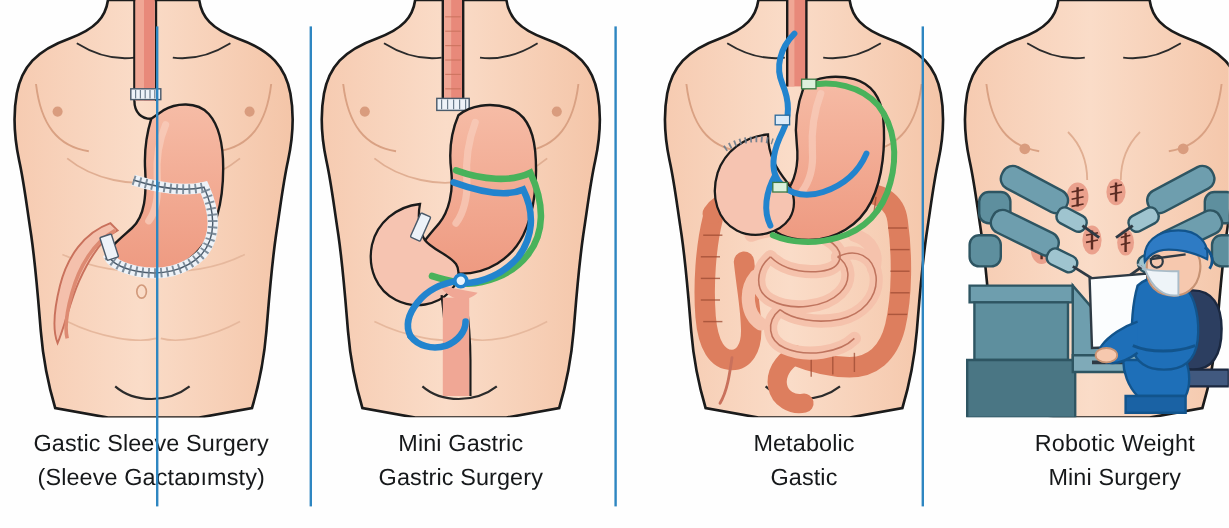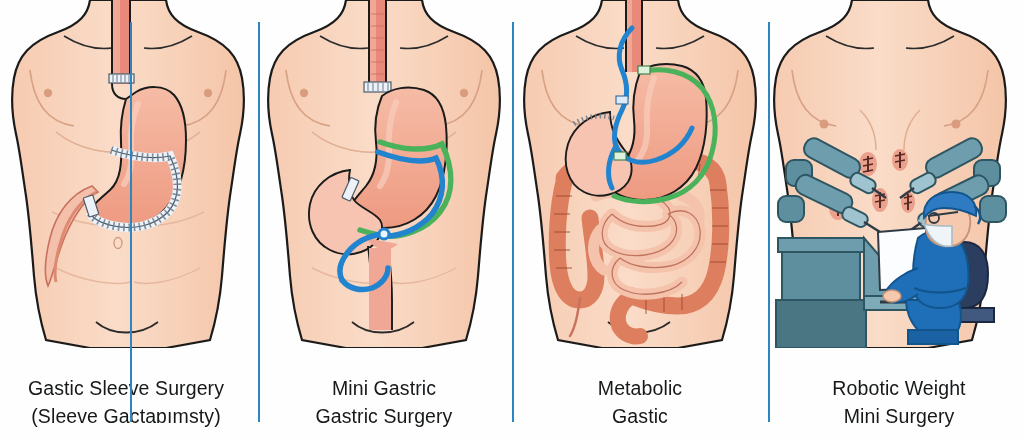--- a/index.html
+++ b/index.html
@@ -5,25 +5,25 @@
   * { margin:0; padding:0; box-sizing:border-box; }
   html,body { width:1024px; height:440px; overflow:hidden; }
   body {
     background:#FEFEFE;
     font-family:"Liberation Sans", sans-serif;
     color:#1C1C1C;
   }
   .board { position:relative; width:1024px; height:440px; display:flex; }
   .panel {
     position:relative; height:440px; flex:0 0 auto;
-    display:flex; flex-direction:column; align-items:center;gap:18px;
+    display:flex; flex-direction:column; align-items:center;
   }
   .p1 { width:256px; }
   .p2 { width:256px;align-items:center; }
-  .p3 { width:256px; }
+  .p3 { width:256px;margin-left:30px; }
   .p4 { width:256px; }
   .art { position:relative; width:100%; height:348px; overflow:hidden; }
   .art svg { position:absolute; left:0; top:0; }
   .caption {
     width:100%; padding:8px 6px 0 6px;
     text-align:center; font-size:19.5px; line-height:28px;
     letter-spacing:.1px; color:#16181A;
   }
   .caption .l2 { display:block; }
   .divider {

